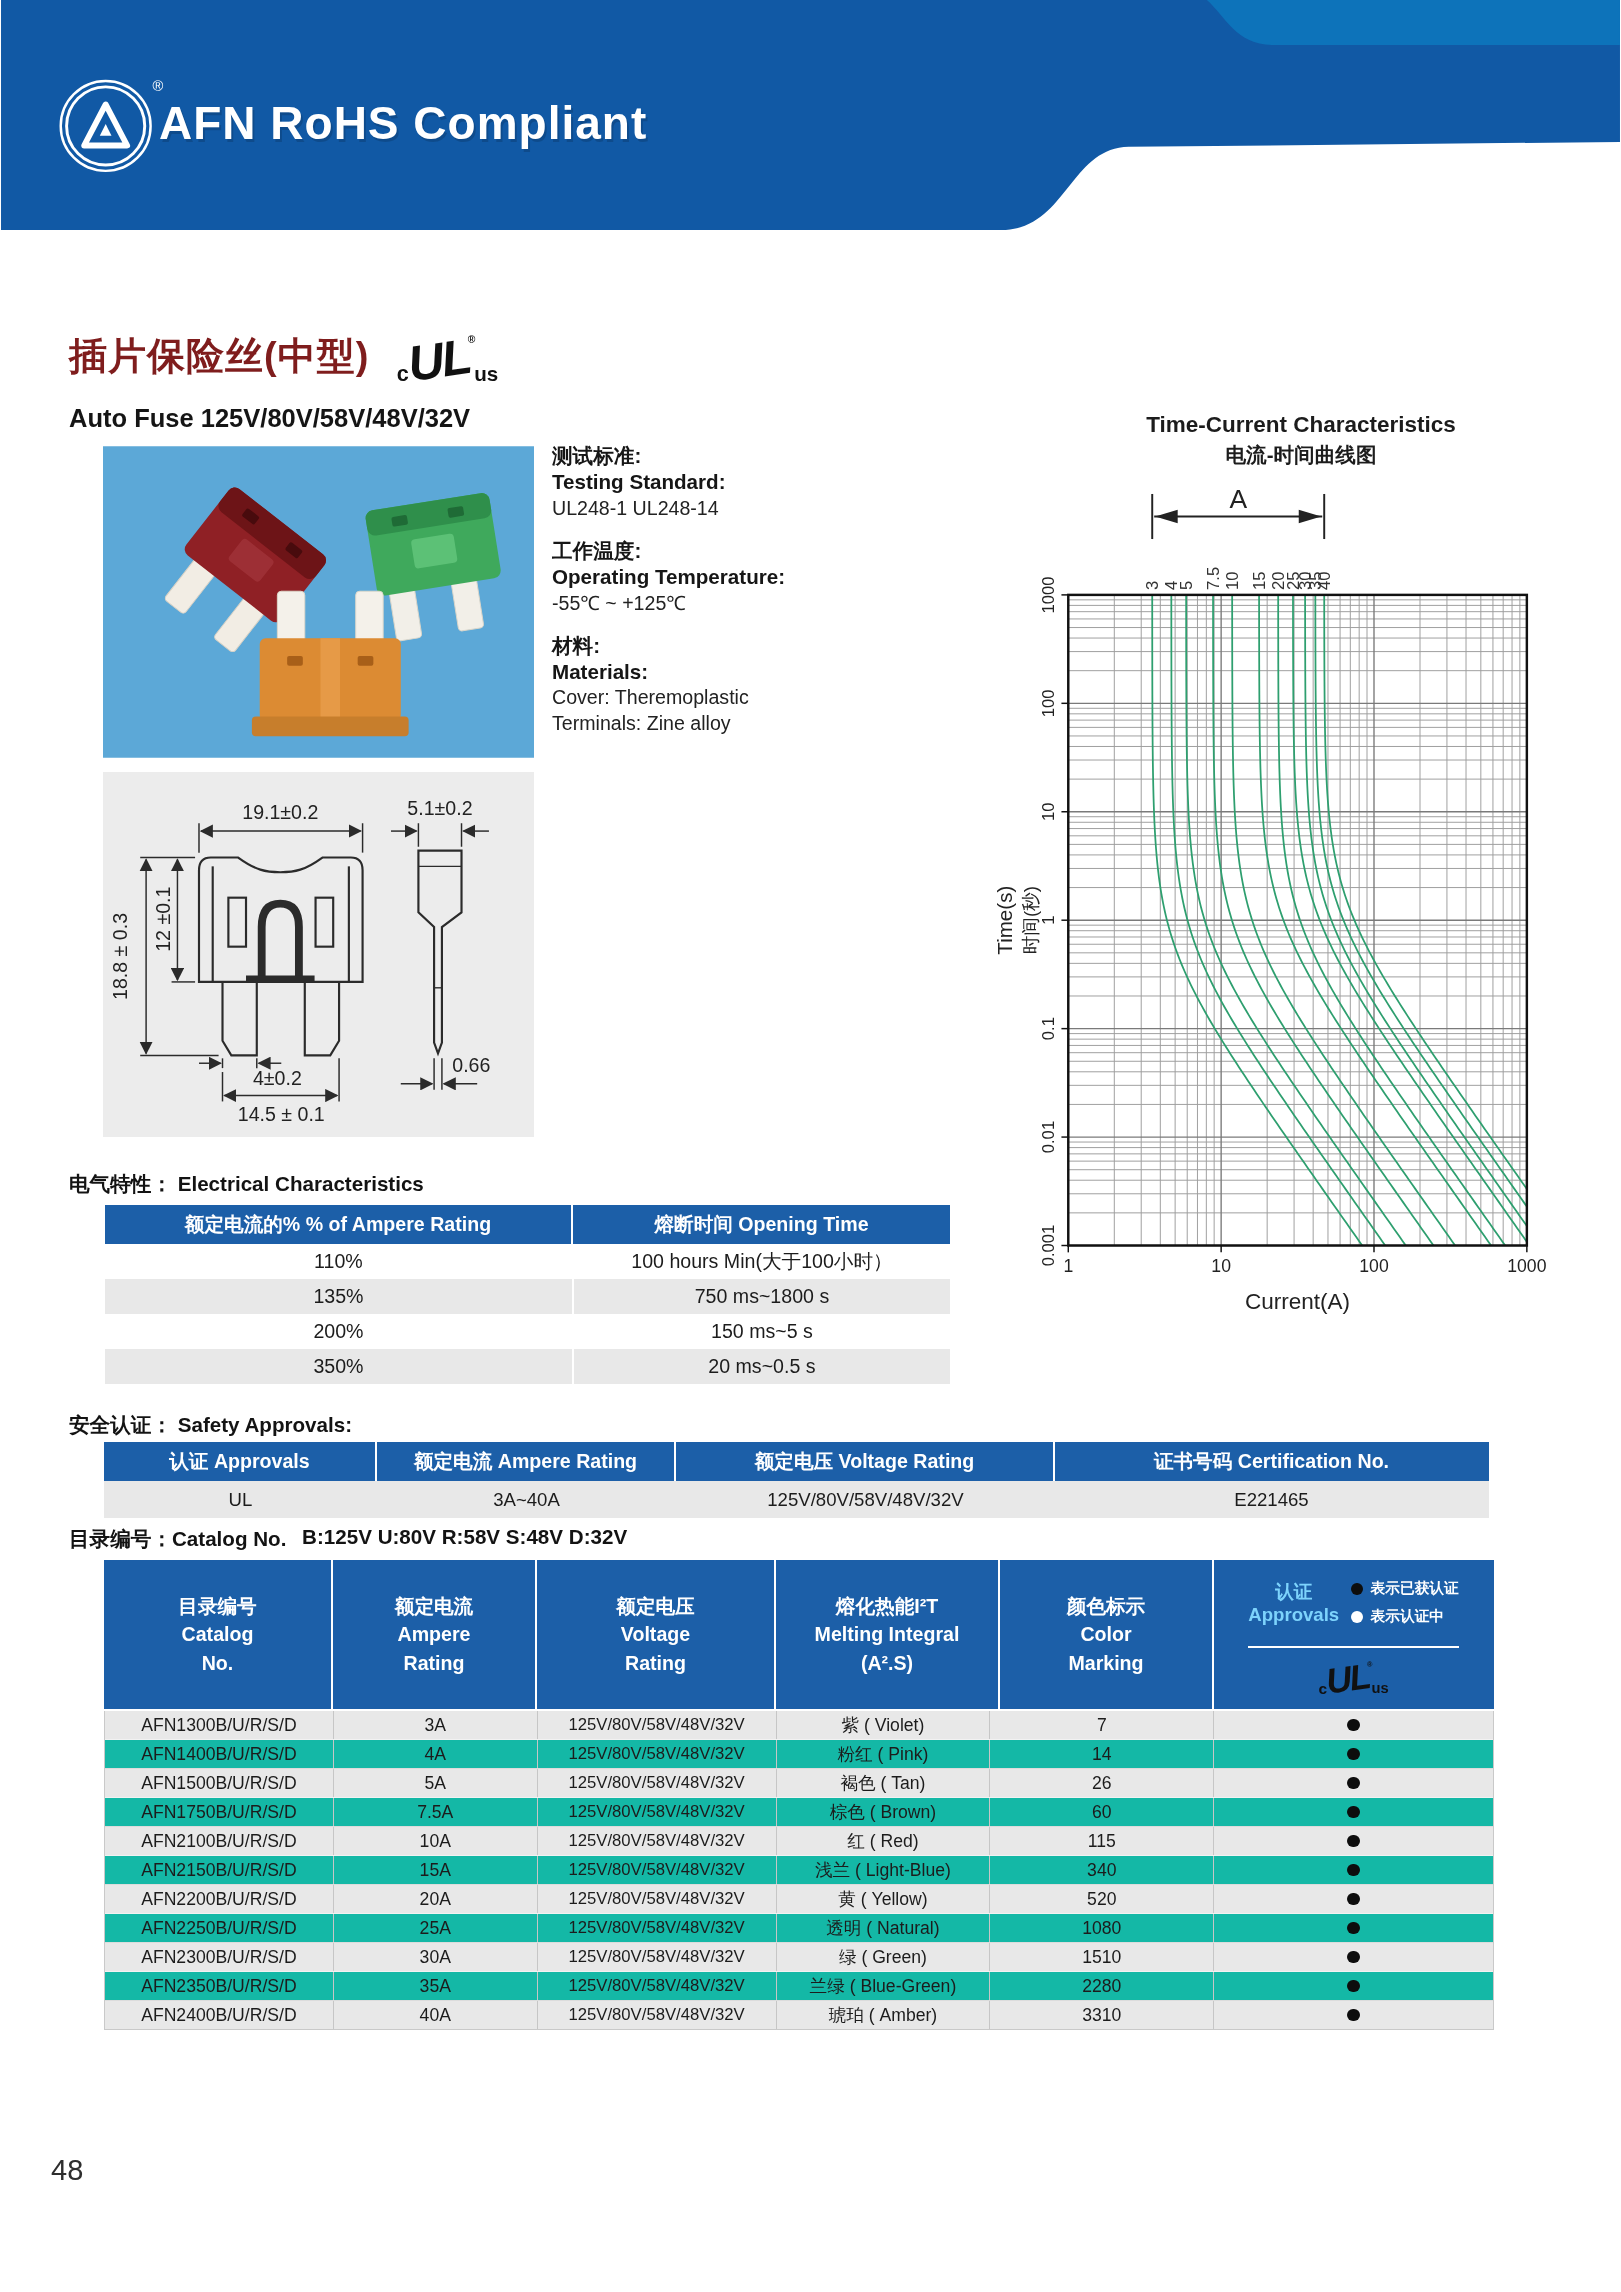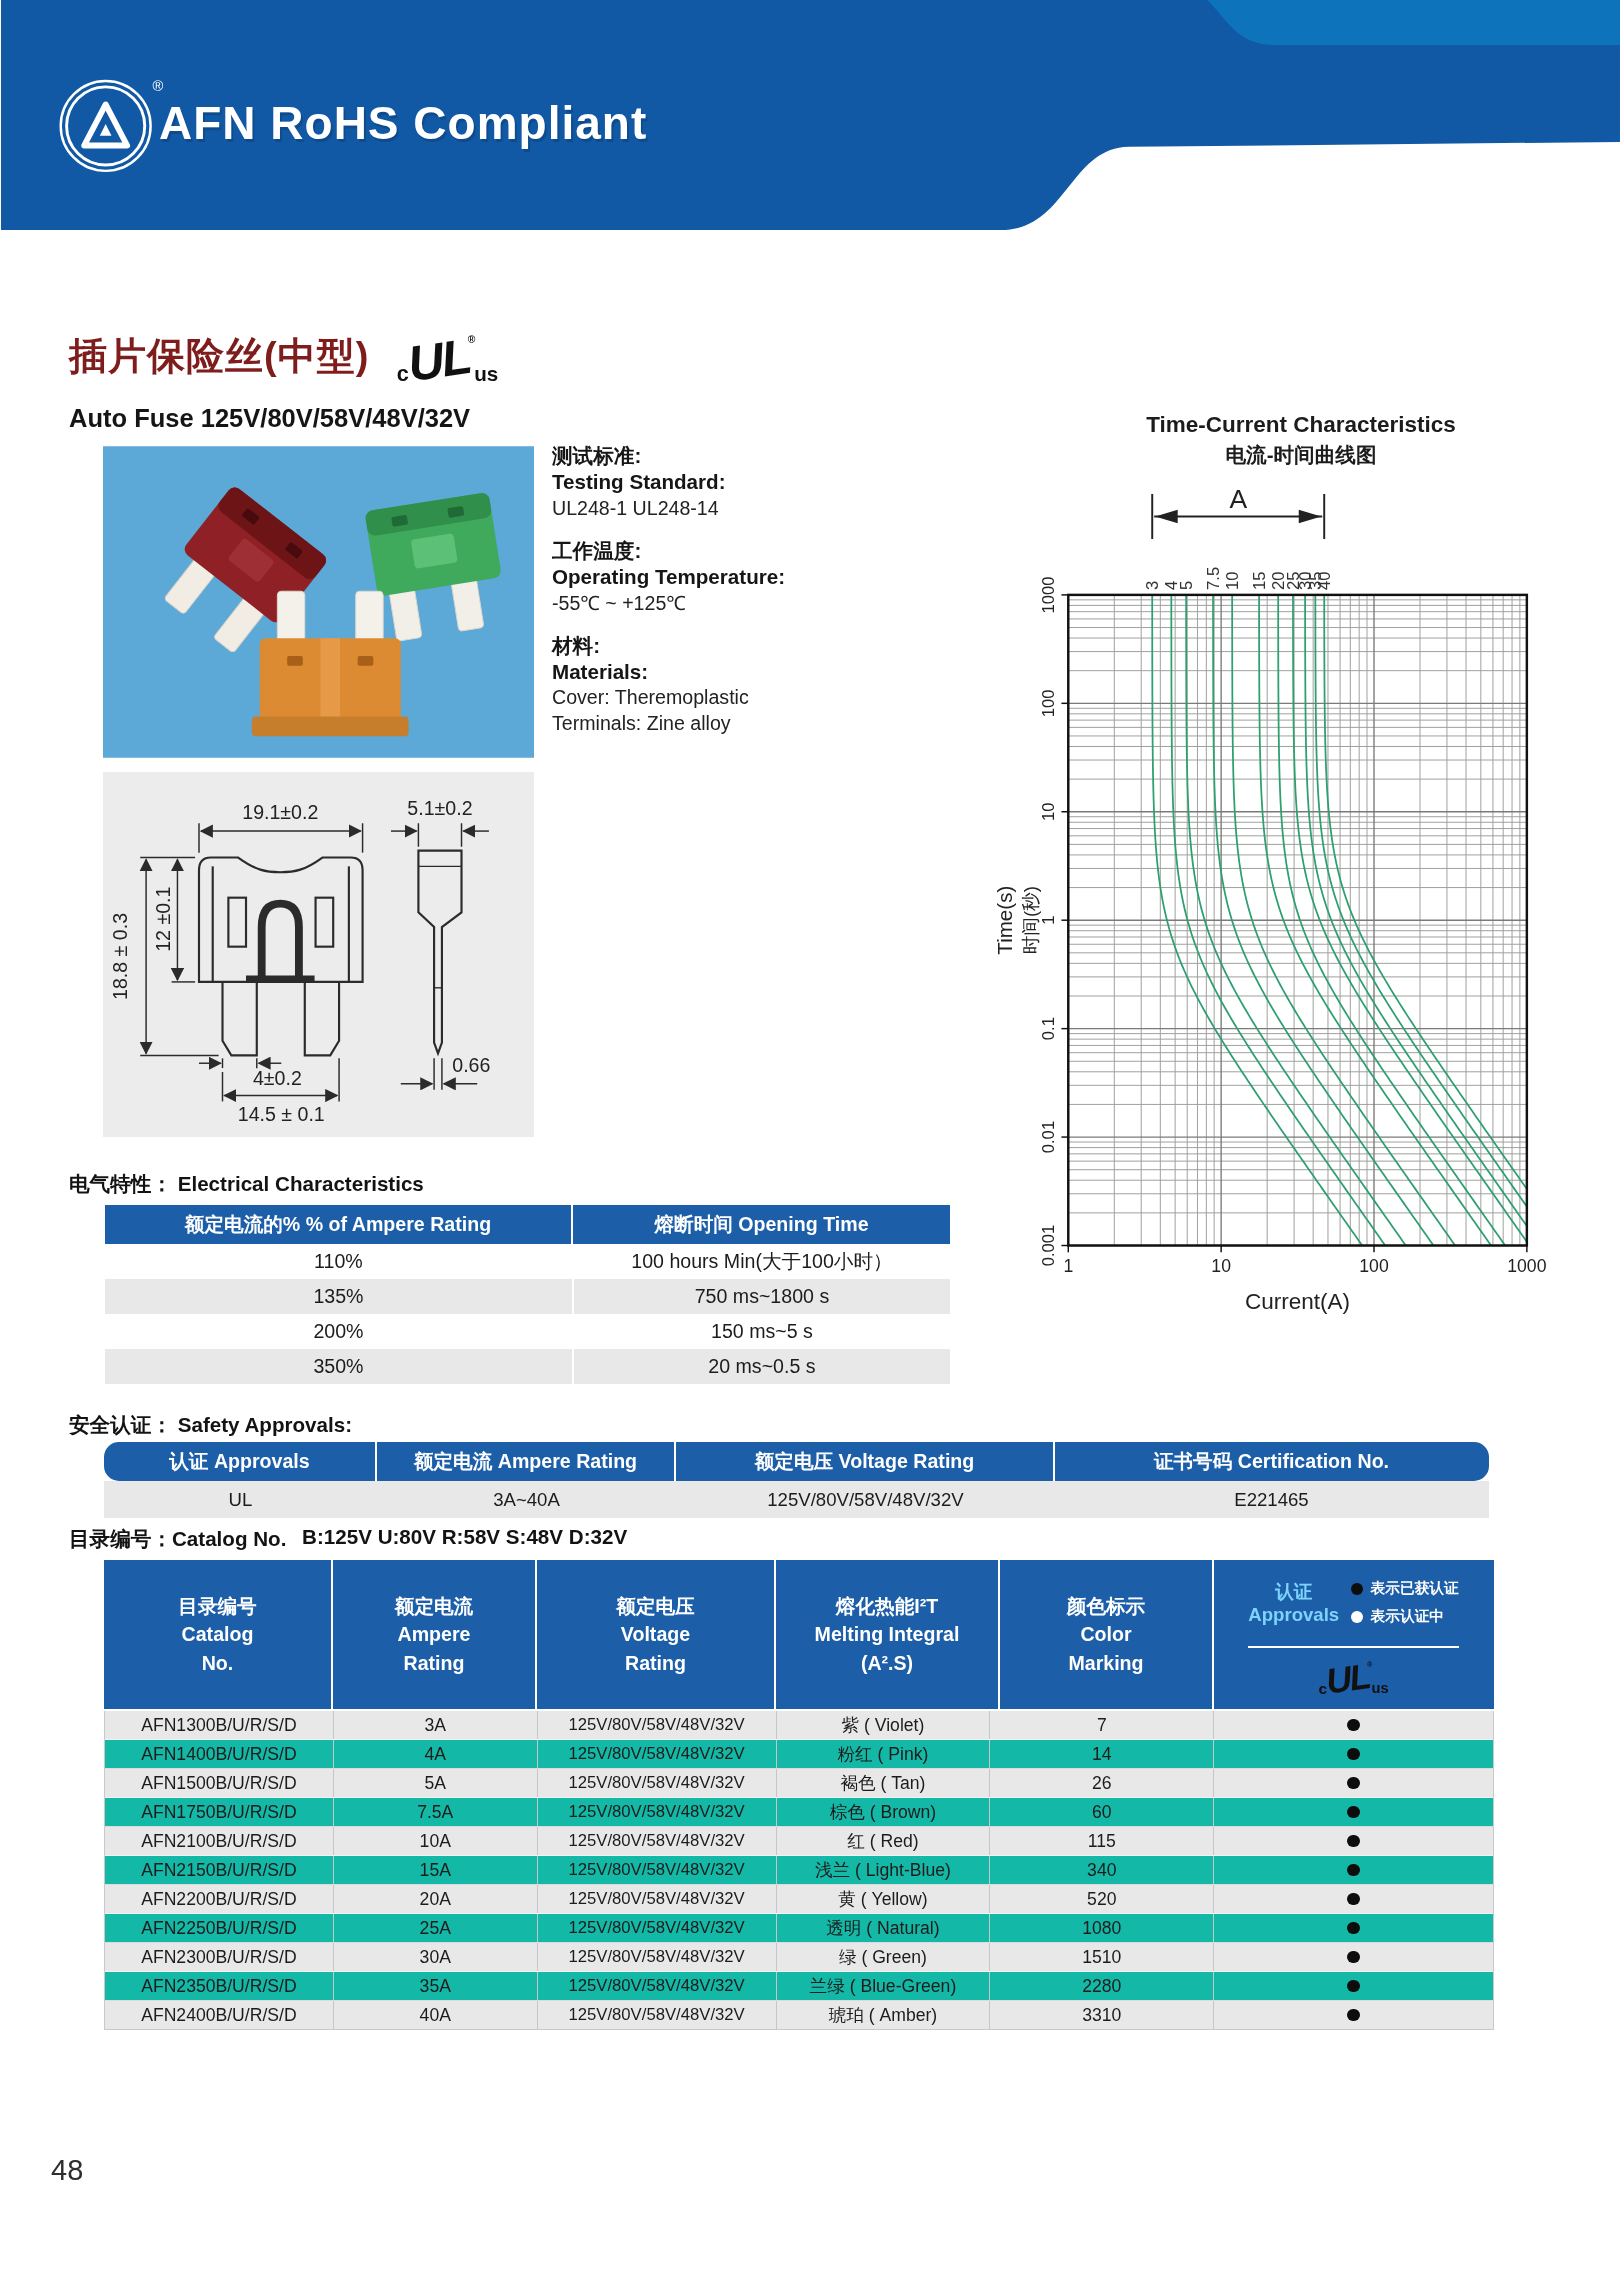--- a/index.html
+++ b/index.html
@@ -57,21 +57,21 @@
   .ehead{color:#fff;font-weight:bold;font-size:19.6px;display:flex;align-items:center;
          justify-content:center;box-sizing:border-box;}
   .ecol1{width:468px;border-right:2px solid #fff;}
   .ecol2{width:377px;}
   .etable-row{display:flex;height:35px;background:#fff;}
   .etable-row.gray{background:#E8E8E8;}
   .etable-row div{display:flex;align-items:center;justify-content:center;font-size:19.6px;}
 
   
   #stable{left:104px;top:1442px;width:1385px;}
-  #stable-header{display:flex;height:39px;background:#1C5FA8;border-radius:15px;}
+  #stable-header{display:flex;height:39px;background:#1C5FA8;}
   .shead{color:#fff;font-weight:bold;font-size:19.6px;display:flex;align-items:center;
          justify-content:center;box-sizing:border-box;border-right:2px solid #fff;}
   .scol1{width:273px;}.scol2{width:299px;}.scol3{width:379px;}.scol4{width:433px;border-right:none;}
   .stable-row{display:flex;height:37px;background:#E8E8E8;}
   .stable-row div{display:flex;align-items:center;justify-content:center;font-size:18.6px;}
 
   
   #ctable{left:104px;top:1560px;width:1390px;}
   #catalog-header{display:flex;height:149px;background:#1C5FA8;border-bottom:2px solid #fff;}
   .chead{color:#fff;font-weight:bold;font-size:19.6px;display:flex;flex-direction:column;

